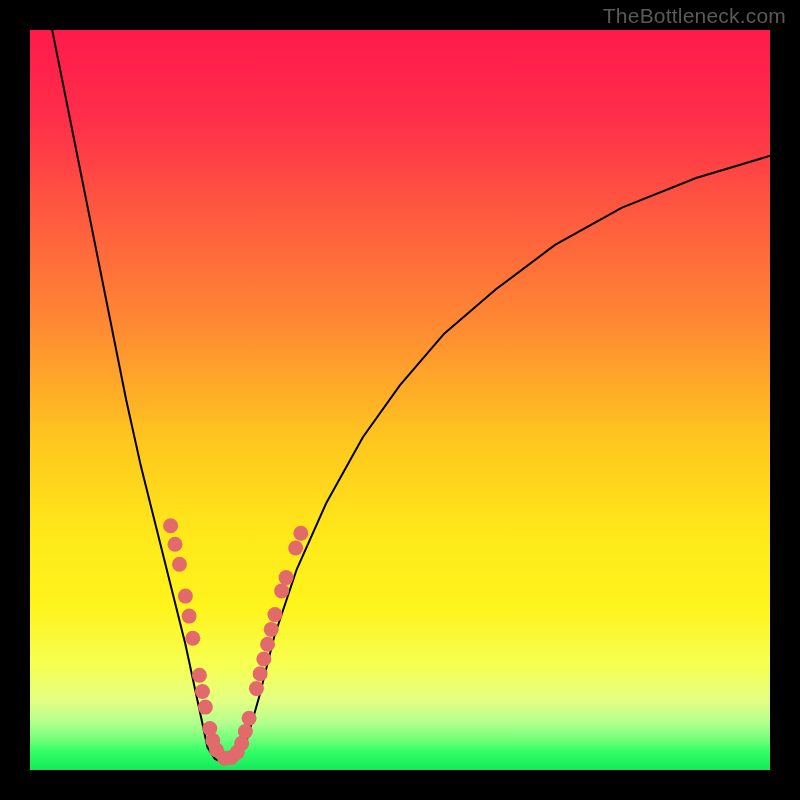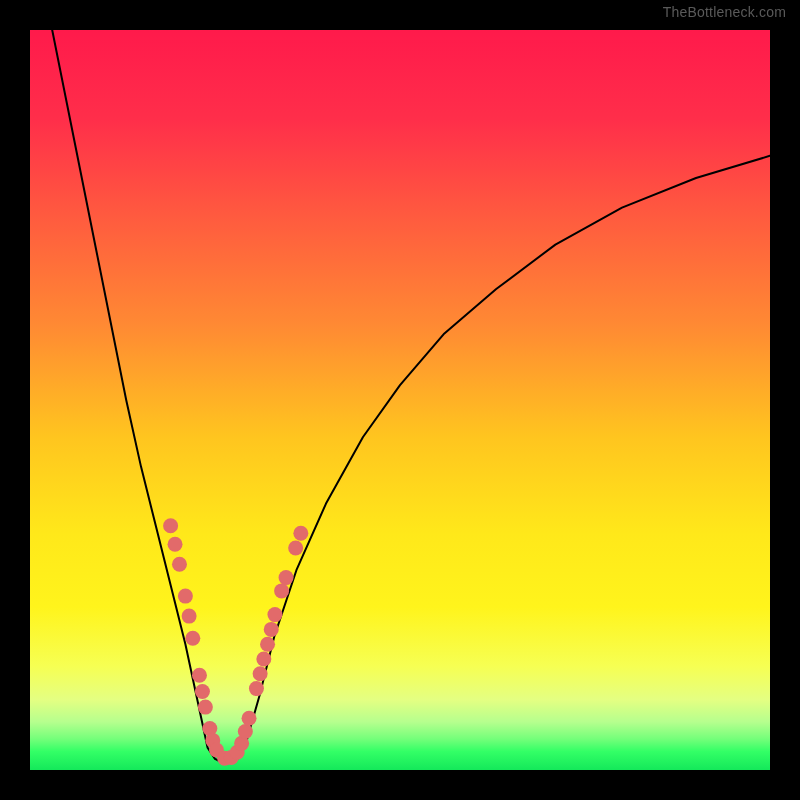--- a/index.html
+++ b/index.html
@@ -40,21 +40,21 @@
     top: 0;
     width: 740px;
     height: 740px;
     overflow: visible;
   }
   .watermark {
     position: absolute;
     top: 4px;
     right: 14px;
     color: #5a5a5a;
-    font-size: 14px;
+    font-size: 21px;
     font-weight: 500;
     letter-spacing: 0.2px;
   }
 </style>
 </head>
 <body>
 
 <div class="frame">
   <div class="watermark">TheBottleneck.com</div>
   <div class="plot">

